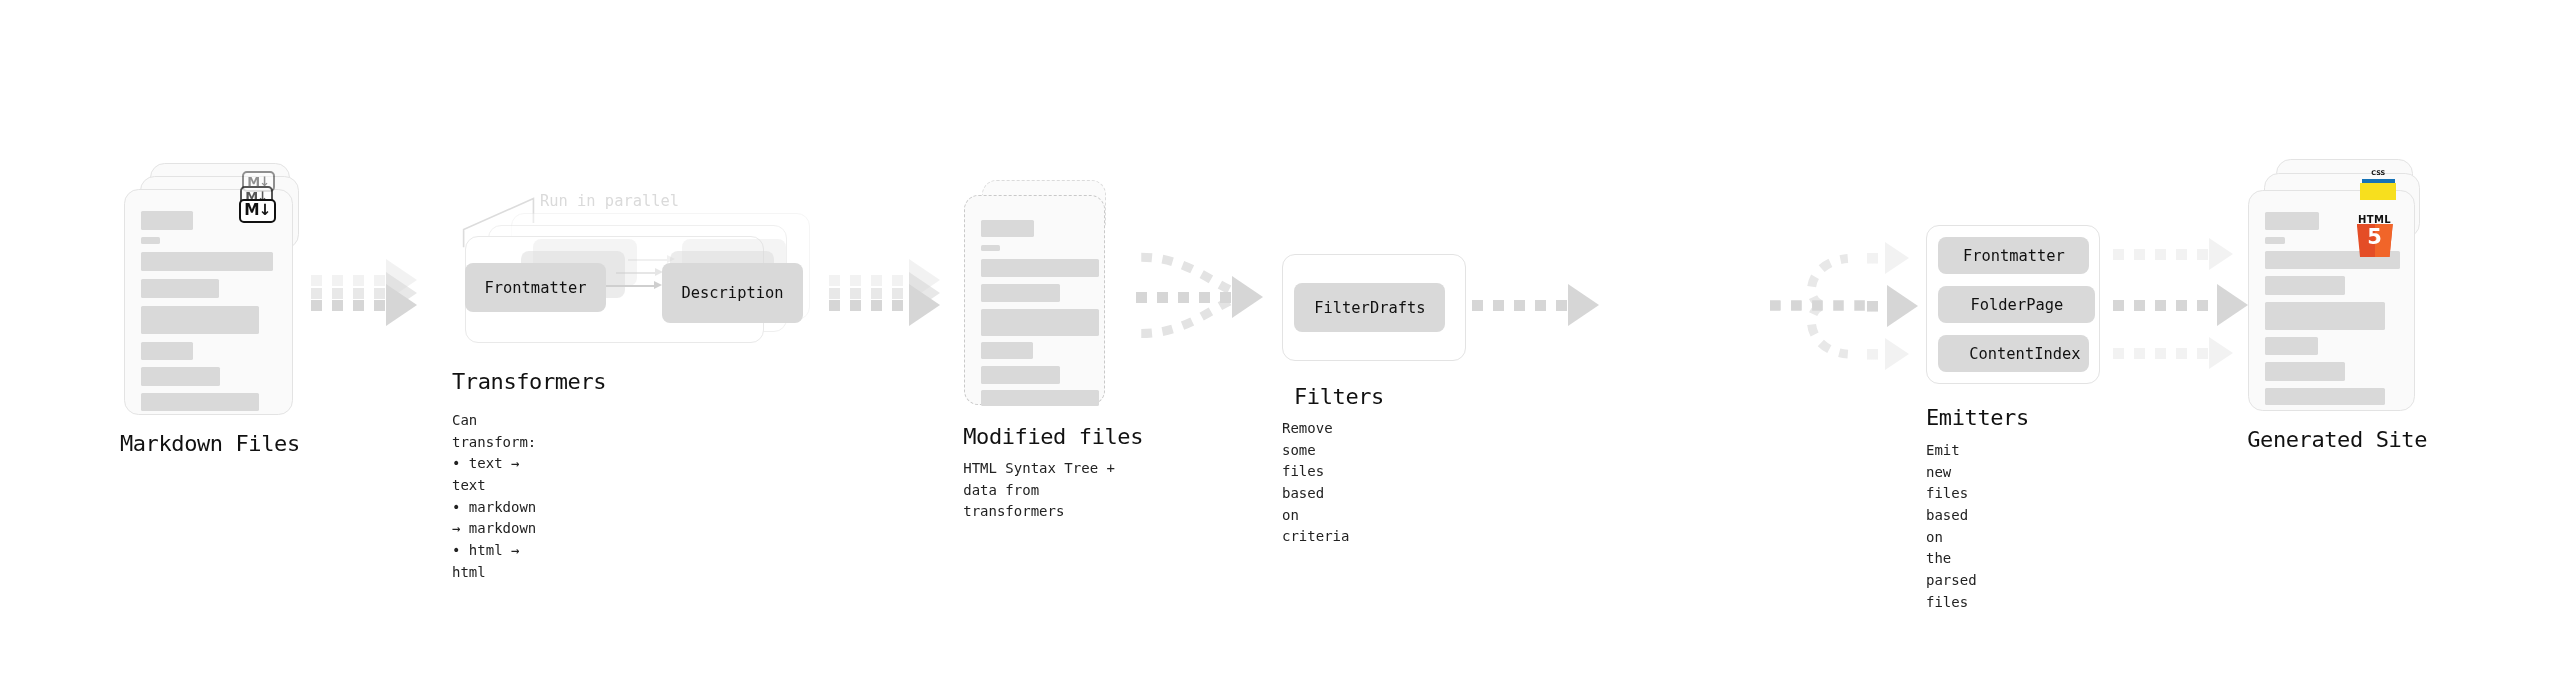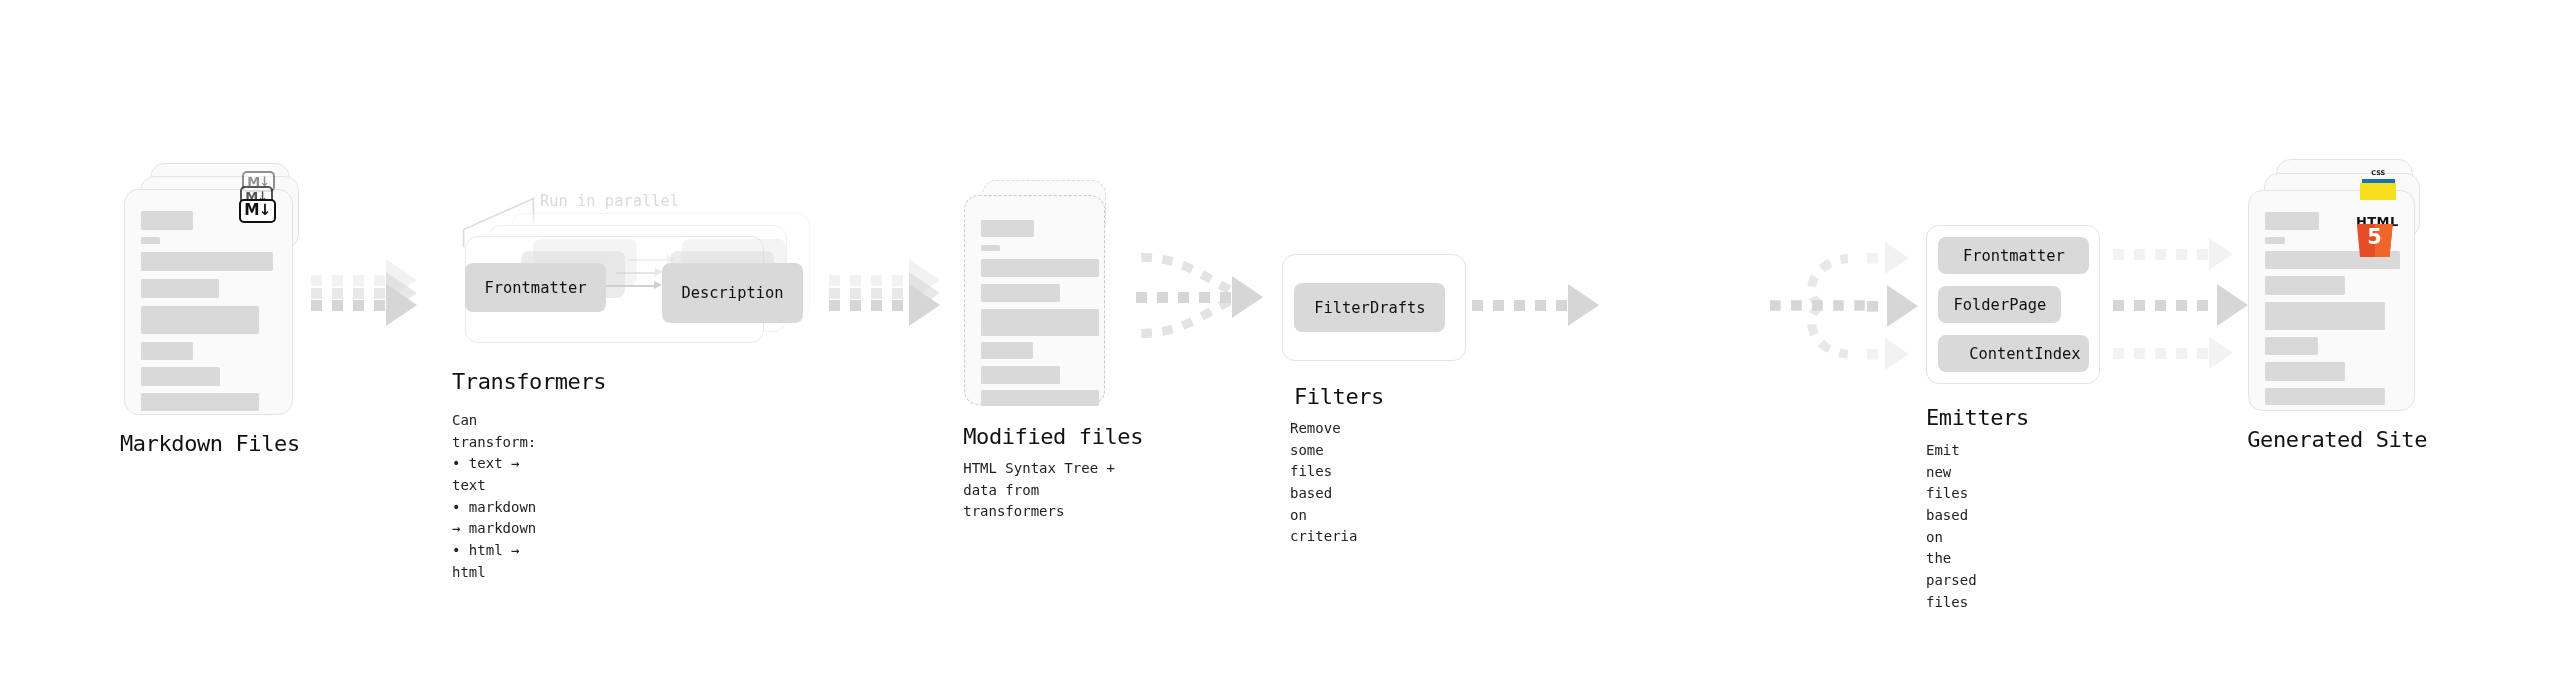--- a/index.html
+++ b/index.html
@@ -50,21 +50,21 @@
     letter-spacing: -0.8px;
   }
   .md-badge.small { width: 32.5px; height: 21px; border-width: 2.4px; font-size: 13px; }
 
   .html5-badge {
     width: 37px; height: 42px; position: relative;
     font-family: "DejaVu Sans", "Liberation Sans", sans-serif;
   }
   .html5-badge .word {
     position: absolute; top: -0.8px; left: 0; width: 37px;
-    text-align: center; font-size: 13px; font-weight: 700;
+    text-align: center; font-size: 10px; font-weight: 700;
     color: #111; letter-spacing: 0.4px;
   }
   .html5-badge .shield {
     position: absolute; top: 9px; left: 0.8px;
     width: 36px; height: 33px;
     background: #e44d26;
     clip-path: polygon(0% 0%, 100% 0%, 91% 100%, 50% 112%, 9% 100%);
   }
   .html5-badge .shield-in {
     position: absolute; top: 9px; left: 18.7px;
@@ -308,21 +308,21 @@
     </div>
   </div>
 
   <div class="node" style="left:1282px; top:254px;">
     <div class="groupbox" style="left:0px; top:0px; width:184px; height:107px;">
       <div class="chip" style="left:11.4px; top:28px; width:151px; height:49px;">
         <span>FilterDrafts</span>
       </div>
     </div>
     <div class="title" style="left:0px; top:130px;margin-left:12px;">Filters</div>
-    <div class="subtitle" style="left:8px; top:164px;">Remove some files based
+    <div class="subtitle" style="left:0px; top:164px;">Remove some files based
 on criteria</div>
   </div>
 
   <div class="node">
     <div class="arrow" style="left:1472px; top:305px; width:130px;">
       <div class="shaft" style="width:96px;"></div>
         <div class="head" style="left:96px;"></div>
     </div>
   </div>
 
@@ -347,21 +347,21 @@
       <div class="shaft" style="width:18px;"></div>
         <div class="head" style="left:18px; border-top-width:16.3px; border-bottom-width:16.3px; border-left-width:24.4px; top:-16.3px;"></div>
     </div>
   </div>
 
   <div class="node" style="left:1926px; top:225px;">
     <div class="groupbox" style="left:0px; top:0px; width:174px; height:159px;">
       <div class="chip" style="left:11.4px; top:11.4px; width:151px; height:37px;">
         <span>Frontmatter</span>
       </div>
-      <div class="chip" style="left:11.4px; top:60px; width:123px; height:37px;">
+      <div class="chip" style="left:11.4px; top:60px; width:157px; height:37px;">
         <span>FolderPage</span>
       </div>
       <div class="chip" style="left:11.4px; top:109px; width:151px; height:37px;padding-left:22px;">
         <span>ContentIndex</span>
       </div>
     </div>
     <div class="title" style="left:0px; top:180px;">Emitters</div>
     <div class="subtitle" style="left:0px; top:215px;">Emit new files based on
 the parsed files</div>
   </div>

